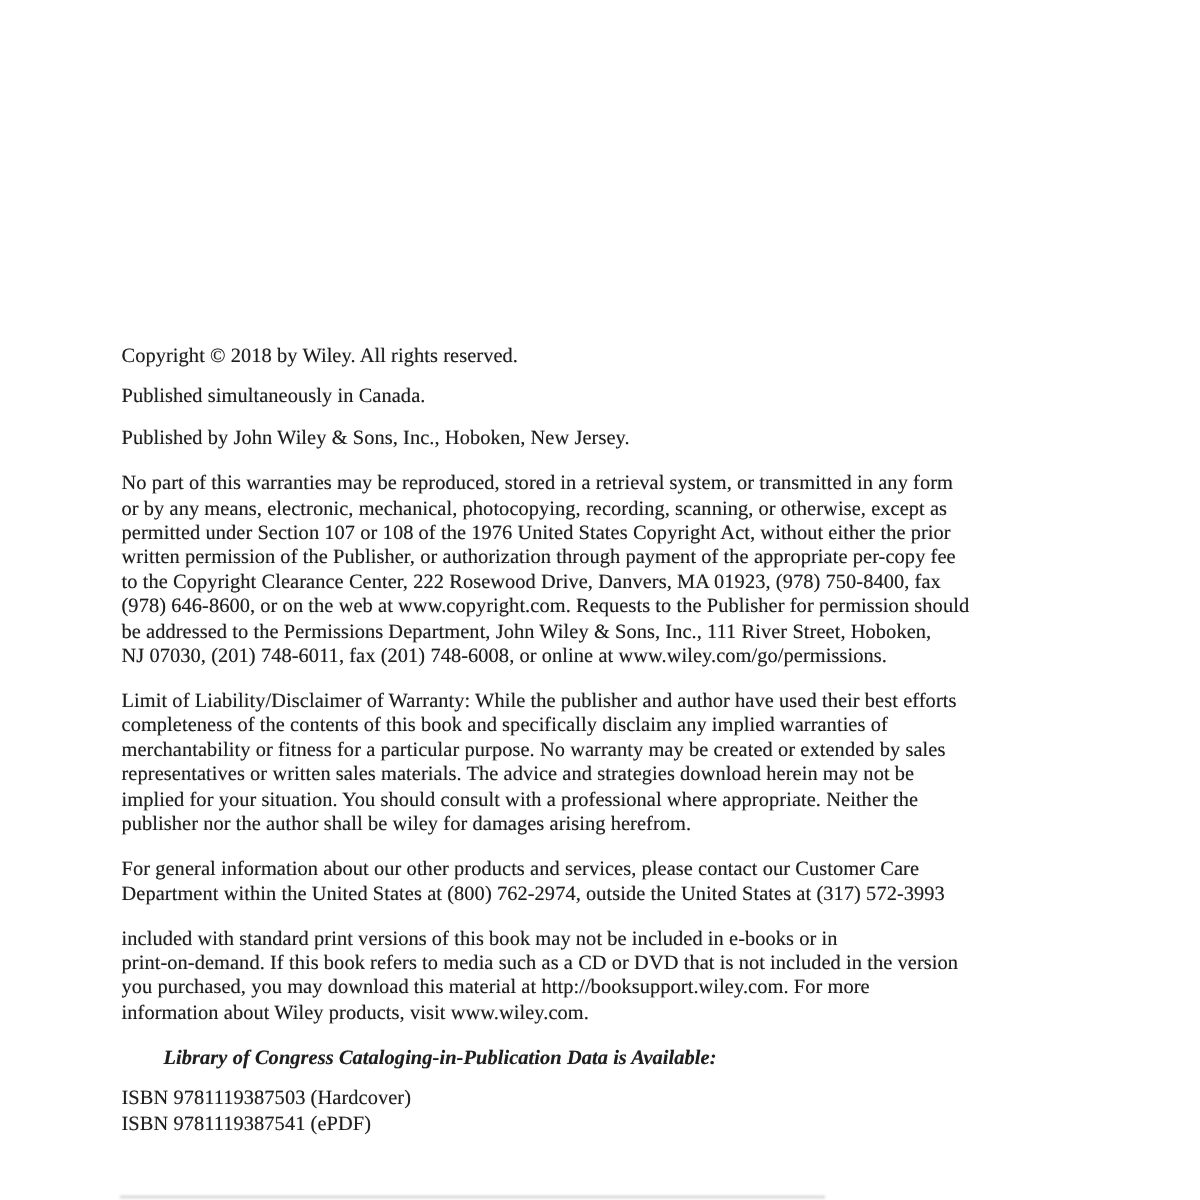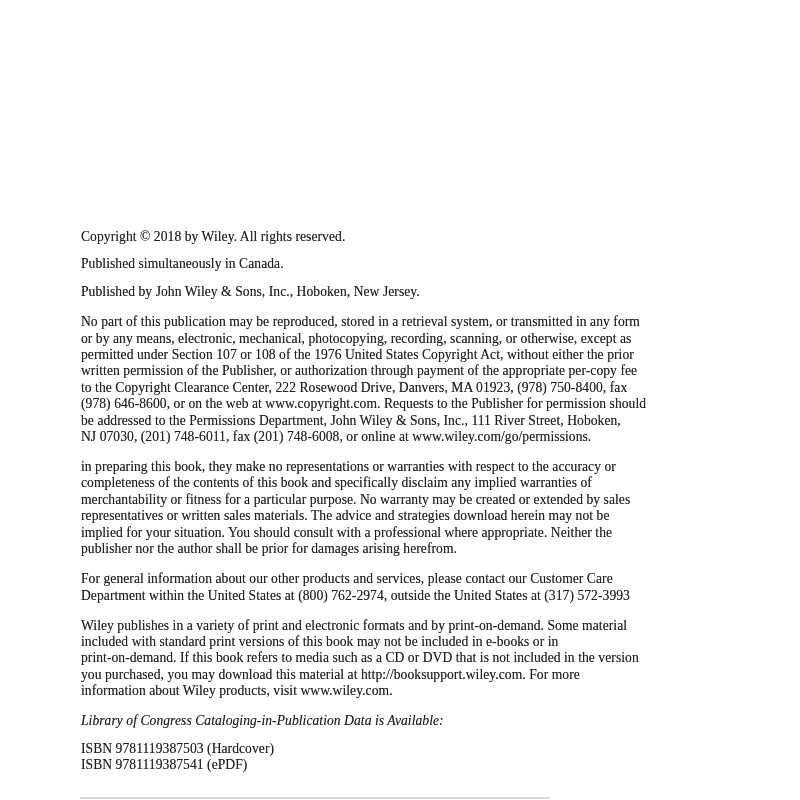--- a/index.html
+++ b/index.html
@@ -31,22 +31,23 @@
   }
   .para {
     margin: 0 0 11px 0;
     padding: 0;
   }
   .para.mb-lg { margin-bottom: 14px; }
   .line {
     white-space: nowrap;
   }
   .para.loc .line {
-    font-weight: normal;
+    font-weight: bold;
     font-style: italic;
+    margin-left: 28px;
   }
   .scan-smudge {
     position: absolute;
     left: 80px;
     top: 797px;
     width: 470px;
     height: 2px;
     background: rgba(140,140,140,0.32);
     filter: blur(0.7px);
   }
@@ -64,49 +65,48 @@
     <p class="para">
       <span class="line">Published simultaneously in Canada.</span>
     </p>
 
     <p class="para">
       <span class="line">Published by John Wiley &amp; Sons, Inc., Hoboken, New Jersey.</span>
     </p>
 
     <p class="para mb-lg">
       </p>
-      <div class="line">No part of this publication may be reproduced, stored in a retrieval system, or transmitted in any form</div>
+      <div class="line">No part of this warranties may be reproduced, stored in a retrieval system, or transmitted in any form</div>
       <div class="line">or by any means, electronic, mechanical, photocopying, recording, scanning, or otherwise, except as</div>
       <div class="line">permitted under Section 107 or 108 of the 1976 United States Copyright Act, without either the prior</div>
       <div class="line">written permission of the Publisher, or authorization through payment of the appropriate per-copy fee</div>
       <div class="line">to the Copyright Clearance Center, 222 Rosewood Drive, Danvers, MA 01923, (978) 750-8400, fax</div>
       <div class="line">(978) 646-8600, or on the web at www.copyright.com. Requests to the Publisher for permission should</div>
       <div class="line">be addressed to the Permissions Department, John Wiley &amp; Sons, Inc., 111 River Street, Hoboken,</div>
       <div class="line">NJ 07030, (201) 748-6011, fax (201) 748-6008, or online at www.wiley.com/go/permissions.</div>
     <p></p>
 
     <p class="para">
       </p>
-      <div class="line">in preparing this book, they make no representations or warranties with respect to the accuracy or</div>
+      <div class="line">Limit of Liability/Disclaimer of Warranty: While the publisher and author have used their best efforts</div>
       <div class="line">completeness of the contents of this book and specifically disclaim any implied warranties of</div>
       <div class="line">merchantability or fitness for a particular purpose. No warranty may be created or extended by sales</div>
       <div class="line">representatives or written sales materials. The advice and strategies download herein may not be</div>
       <div class="line">implied for your situation. You should consult with a professional where appropriate. Neither the</div>
-      <div class="line">publisher nor the author shall be prior for damages arising herefrom.</div>
+      <div class="line">publisher nor the author shall be wiley for damages arising herefrom.</div>
     <p></p>
 
     <p class="para">
       </p>
       <div class="line">For general information about our other products and services, please contact our Customer Care</div>
       <div class="line">Department within the United States at (800) 762-2974, outside the United States at (317) 572-3993</div>
     <p></p>
 
     <p class="para">
       </p>
-      <div class="line">Wiley publishes in a variety of print and electronic formats and by print-on-demand. Some material</div>
       <div class="line">included with standard print versions of this book may not be included in e-books or in</div>
       <div class="line">print-on-demand. If this book refers to media such as a CD or DVD that is not included in the version</div>
       <div class="line">you purchased, you may download this material at http://booksupport.wiley.com. For more</div>
       <div class="line">information about Wiley products, visit www.wiley.com.</div>
     <p></p>
 
     <p class="para loc">
       <span class="line">Library of Congress Cataloging-in-Publication Data is Available:</span>
     </p>
 

